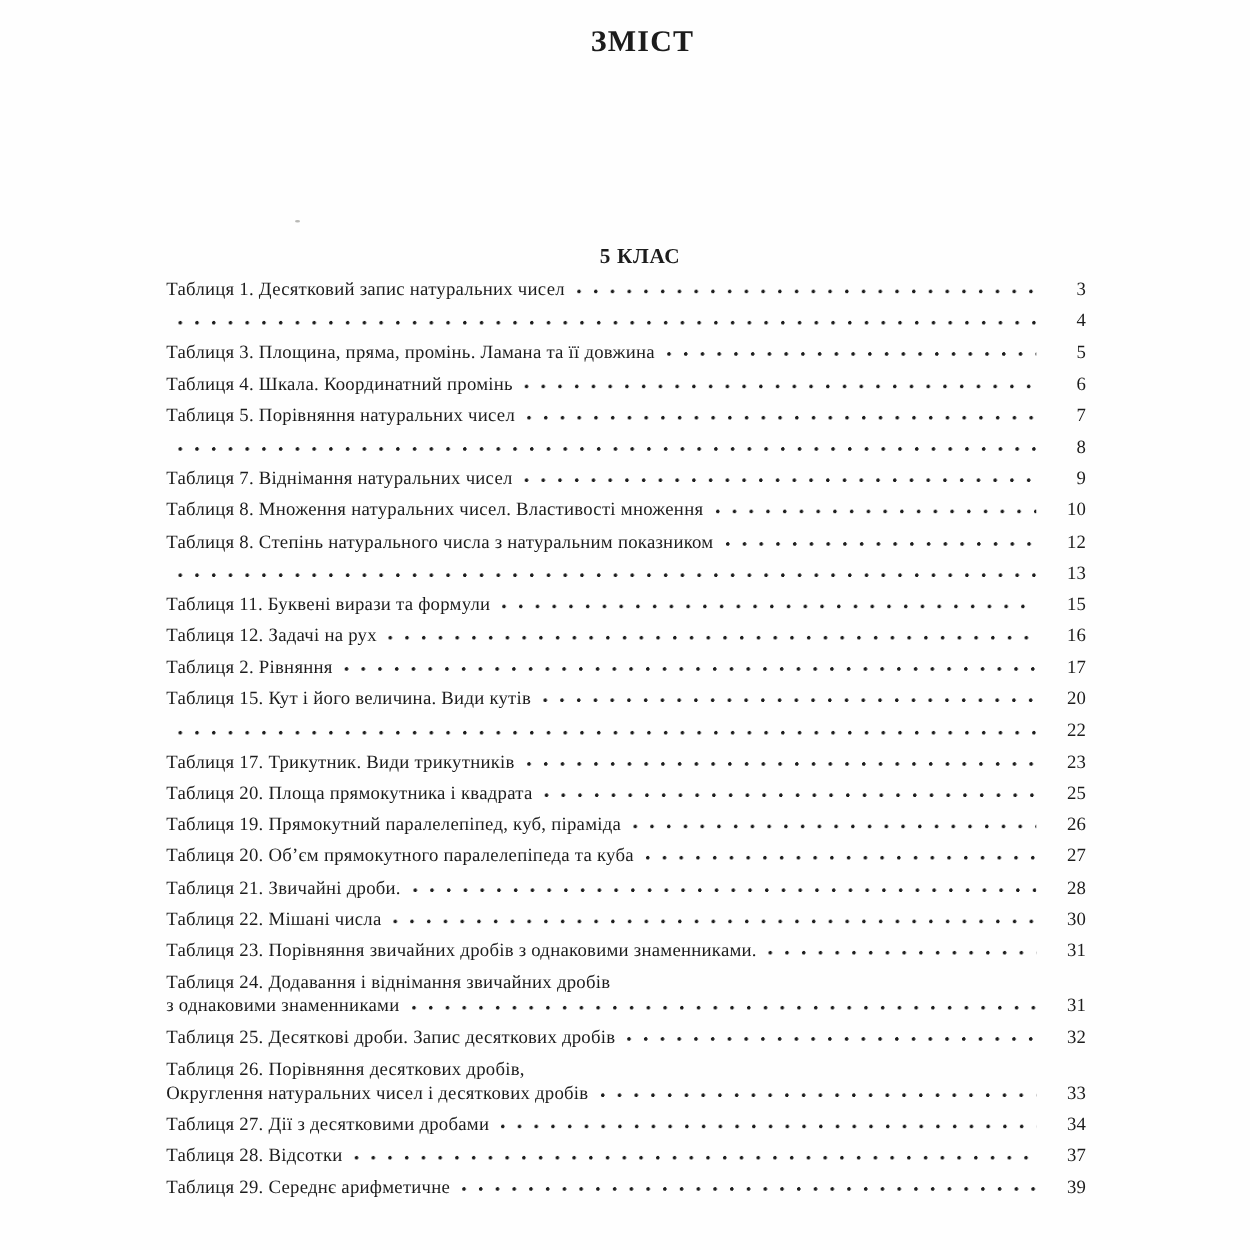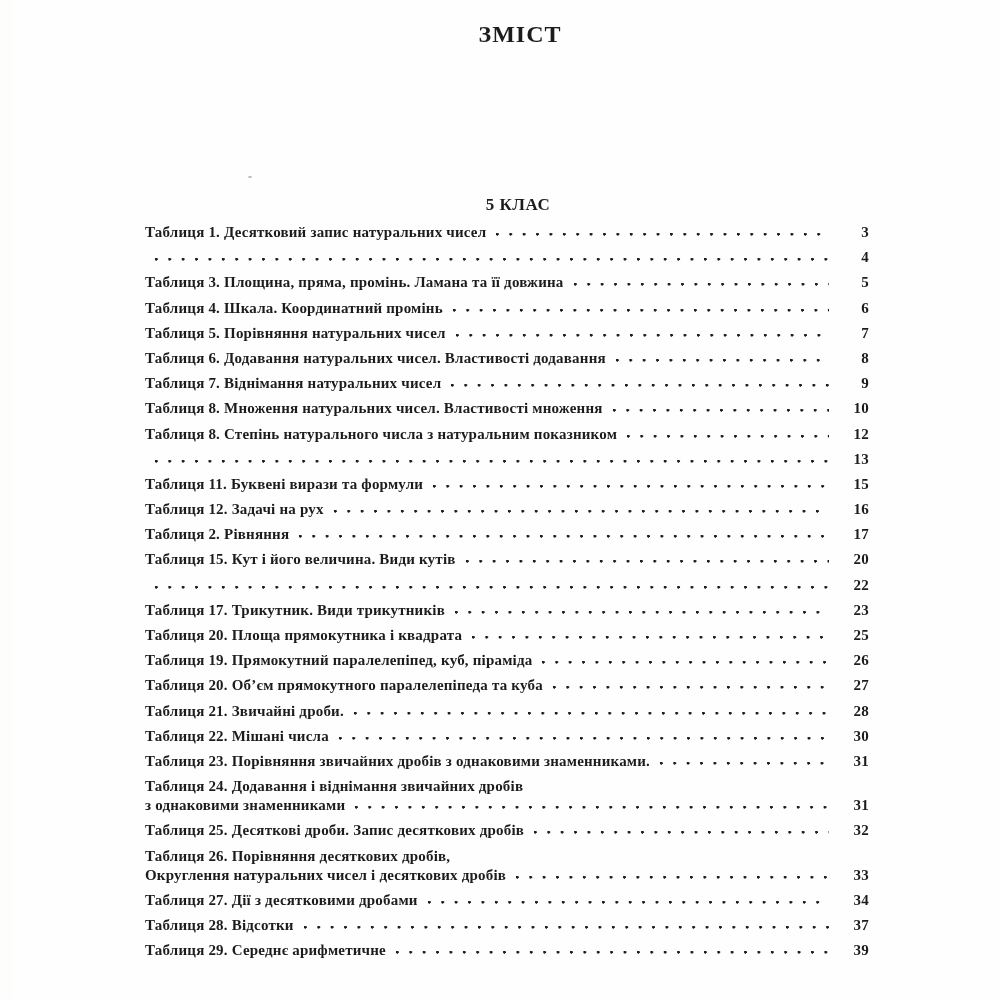--- a/index.html
+++ b/index.html
@@ -7,21 +7,20 @@
     width: 1000px; height: 1000px;
     background: #fdfdfc;
     font-family: "Liberation Serif", "DejaVu Serif", serif;
     color: #1c1c1c;
     overflow: hidden;
     position: relative;
   }
   .page {
     position: absolute; inset: 0;
     background: #fefefe;
-    margin-left: 12px;
   }
   .doc-title {
     position: absolute;
     top: 5px; left: 0; right: 0;
     text-align: center;
     transform: translateX(14px);
     font-size: 24px;
     font-weight: bold;
     letter-spacing: 1px;
   }
@@ -33,21 +32,21 @@
     font-size: 17px;
     font-weight: bold;
     letter-spacing: 0.5px;
   }
   .toc {
     position: absolute;
     top: 223px; left: 133px; right: 131px;
   }
   .entry {
     font-size: 15px;
-    font-weight: bold;
+    font-weight: normal;
     line-height: 19px;
     margin-bottom: 6.2px;
     letter-spacing: 0.2px;
   }
   .entry .l1 { white-space: nowrap; }
   .entry .row {
     display: flex;
     align-items: baseline;
   }
   .entry .label { white-space: nowrap; flex: 0 0 auto; }
@@ -126,21 +125,20 @@
     <div class="row">
       <span class="label">Таблиця 5. Порівняння натуральних чисел</span>
       <span class="dots"></span>
       <span class="pagenum">7</span>
     </div>
   </div>
 
   <div class="entry">
 
     <div class="row">
-      <span class="label">Таблиця 6. Додавання натуральних чисел. Властивості додавання</span>
       <span class="dots"></span>
       <span class="pagenum">8</span>
     </div>
   </div>
 
   <div class="entry">
 
     <div class="row">
       <span class="label">Таблиця 7. Віднімання натуральних чисел</span>
       <span class="dots"></span>

